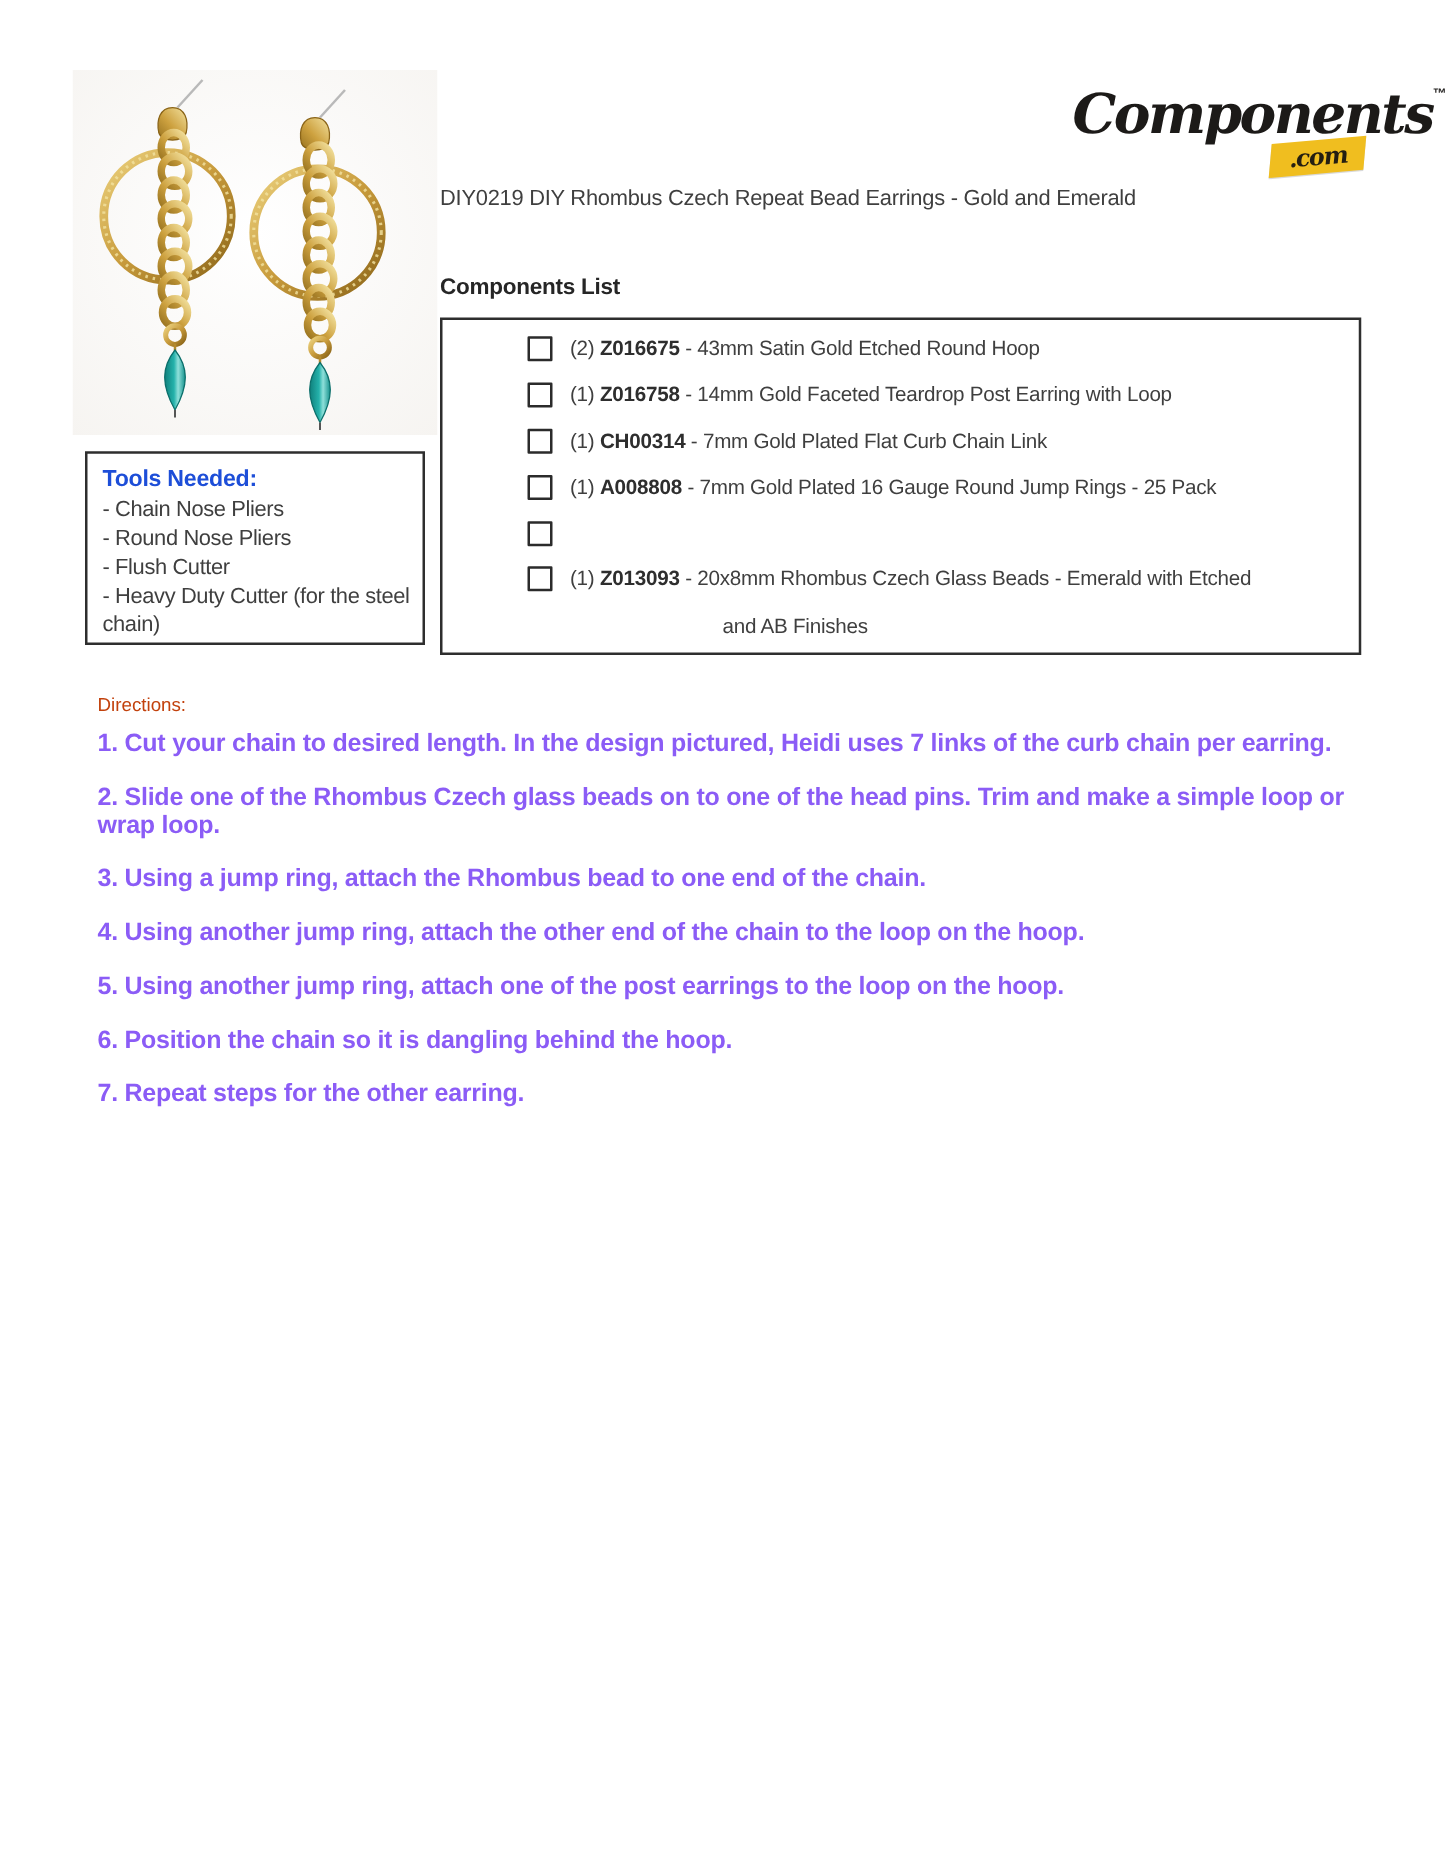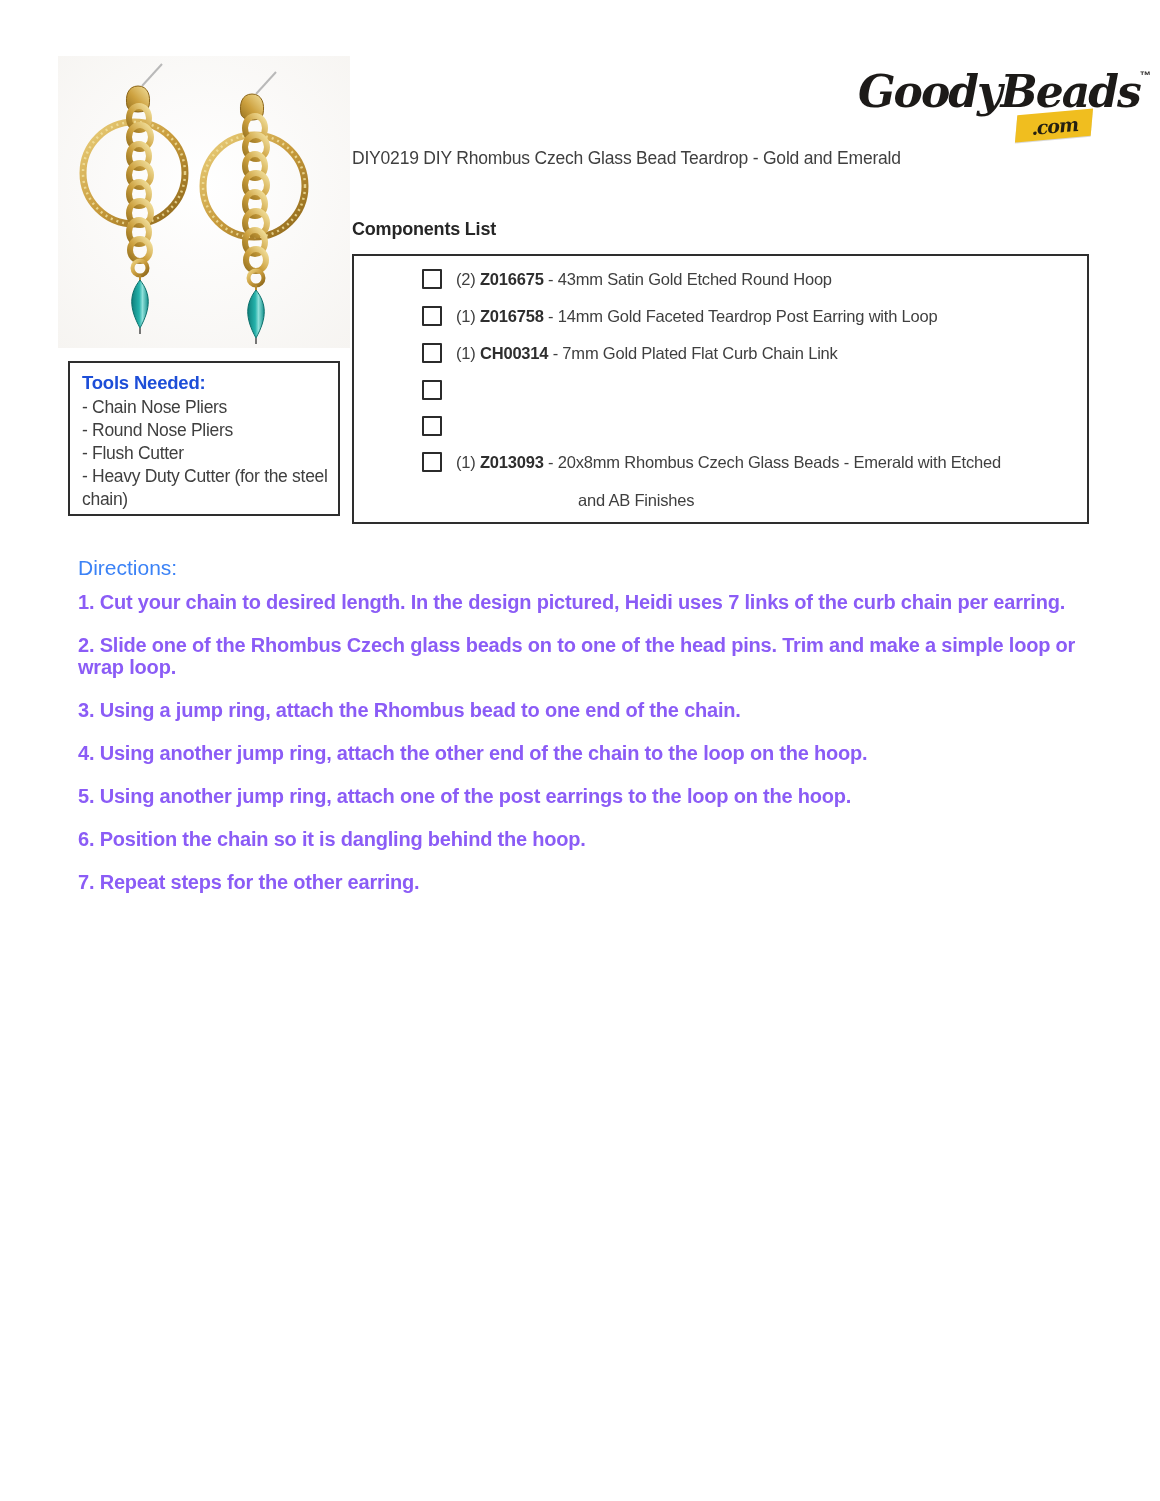--- a/index.html
+++ b/index.html
@@ -47,21 +47,21 @@
   
   .tools-box {
     position:absolute; left:68px; top:361px; width:272px; height:155px;
     border:2px solid #2e2e2e; background:#fff; padding:7px 10px 6px 12px;
   }
   .tools-heading { font-size:18.5px; font-weight:bold; color:#1d4ed8; line-height:26px; letter-spacing:-0.2px; }
   .tool-item { font-size:17.5px; line-height:23px; color:#3f3f3f; letter-spacing:-0.3px; }
 
   
   .directions { position:absolute; left:78px; top:556px; width:1005px; }
-  .dir-heading { font-size:21px; color:#3b82f6; margin-bottom:11px; }
+  .dir-heading { font-size:15px; color:#c2410c; margin-bottom:11px; }
   .dir-step { font-size:20px; line-height:22px; color:#8b5cf6; margin-bottom:21px; letter-spacing:-0.2px;font-weight:bold; }
 </style>
 </head>
 <body>
 
 <div class="page">
 
   <div class="photo-wrap">
     <svg width="292" height="292" viewBox="0 0 292 292">
       <defs>
@@ -127,27 +127,27 @@
         </g>
         <circle cx="198" cy="222" r="7.5" fill="none" stroke="url(#gold)" stroke-width="4"></circle>
         <line x1="198" y1="229" x2="198" y2="238" stroke="#b58a2e" stroke-width="2"></line>
         <path d="M198,234 C209,248 209,262 198,282 C187,262 187,248 198,234 Z" fill="url(#teal)" stroke="#0c6f6b" stroke-width="1"></path>
         <line x1="198" y1="282" x2="198" y2="288" stroke="#555" stroke-width="1.6"></line>
       </g>
     </svg>
   </div>
 
   <div class="logo">
-    <div class="logo-script"><span>GoodyBeads</span><span class="logo-tm">™</span></div>
+    <div class="logo-script"><span>Components</span><span class="logo-tm">™</span></div>
     <div class="logo-badge">
       <span>.com</span>
     </div>
   </div>
 
-  <div class="doc-title">DIY0219 DIY Rhombus Czech Glass Bead Teardrop - Gold and Emerald</div>
+  <div class="doc-title">DIY0219 DIY Rhombus Czech Repeat Bead Earrings - Gold and Emerald</div>
 
   <div class="comp-heading">Components List</div>
   <div class="comp-box">
 
     <div class="comp-row">
       <div class="checkbox"></div>
       <div class="comp-text"><span>(2)</span> <span class="comp-code">Z016675</span><span> - 43mm Satin Gold Etched Round Hoop</span></div>
     </div>
 
     <div class="comp-row">
@@ -155,20 +155,21 @@
       <div class="comp-text"><span>(1)</span> <span class="comp-code">Z016758</span><span> - 14mm Gold Faceted Teardrop Post Earring with Loop</span></div>
     </div>
 
     <div class="comp-row">
       <div class="checkbox"></div>
       <div class="comp-text"><span>(1)</span> <span class="comp-code">CH00314</span><span> - 7mm Gold Plated Flat Curb Chain Link</span></div>
     </div>
 
     <div class="comp-row">
       <div class="checkbox"></div>
+      <div class="comp-text"><span>(1)</span> <span class="comp-code">A008808</span><span> - 7mm Gold Plated 16 Gauge Round Jump Rings - 25 Pack</span></div>
     </div>
 
     <div class="comp-row">
       <div class="checkbox"></div>
     </div>
 
     <div class="comp-row">
       <div class="checkbox"></div>
       <div class="comp-text"><span>(1)</span> <span class="comp-code">Z013093</span><span> - 20x8mm Rhombus Czech Glass Beads - Emerald with Etched</span>
         <div class="comp-line2">and AB Finishes</div>

